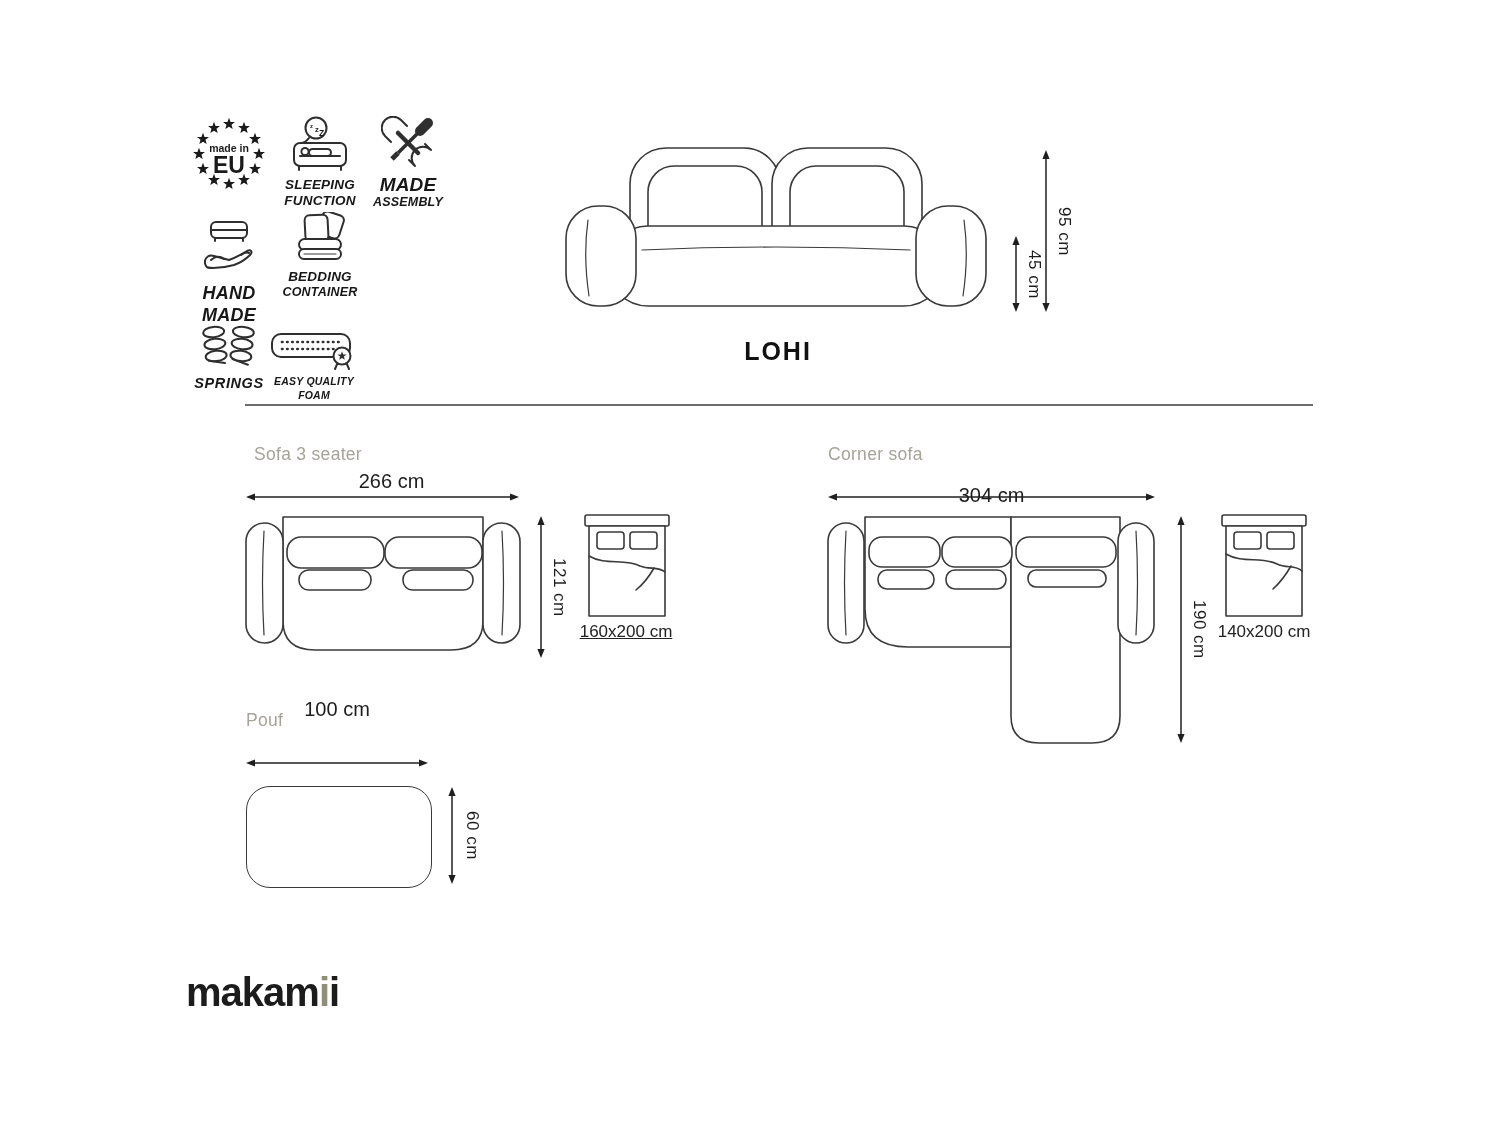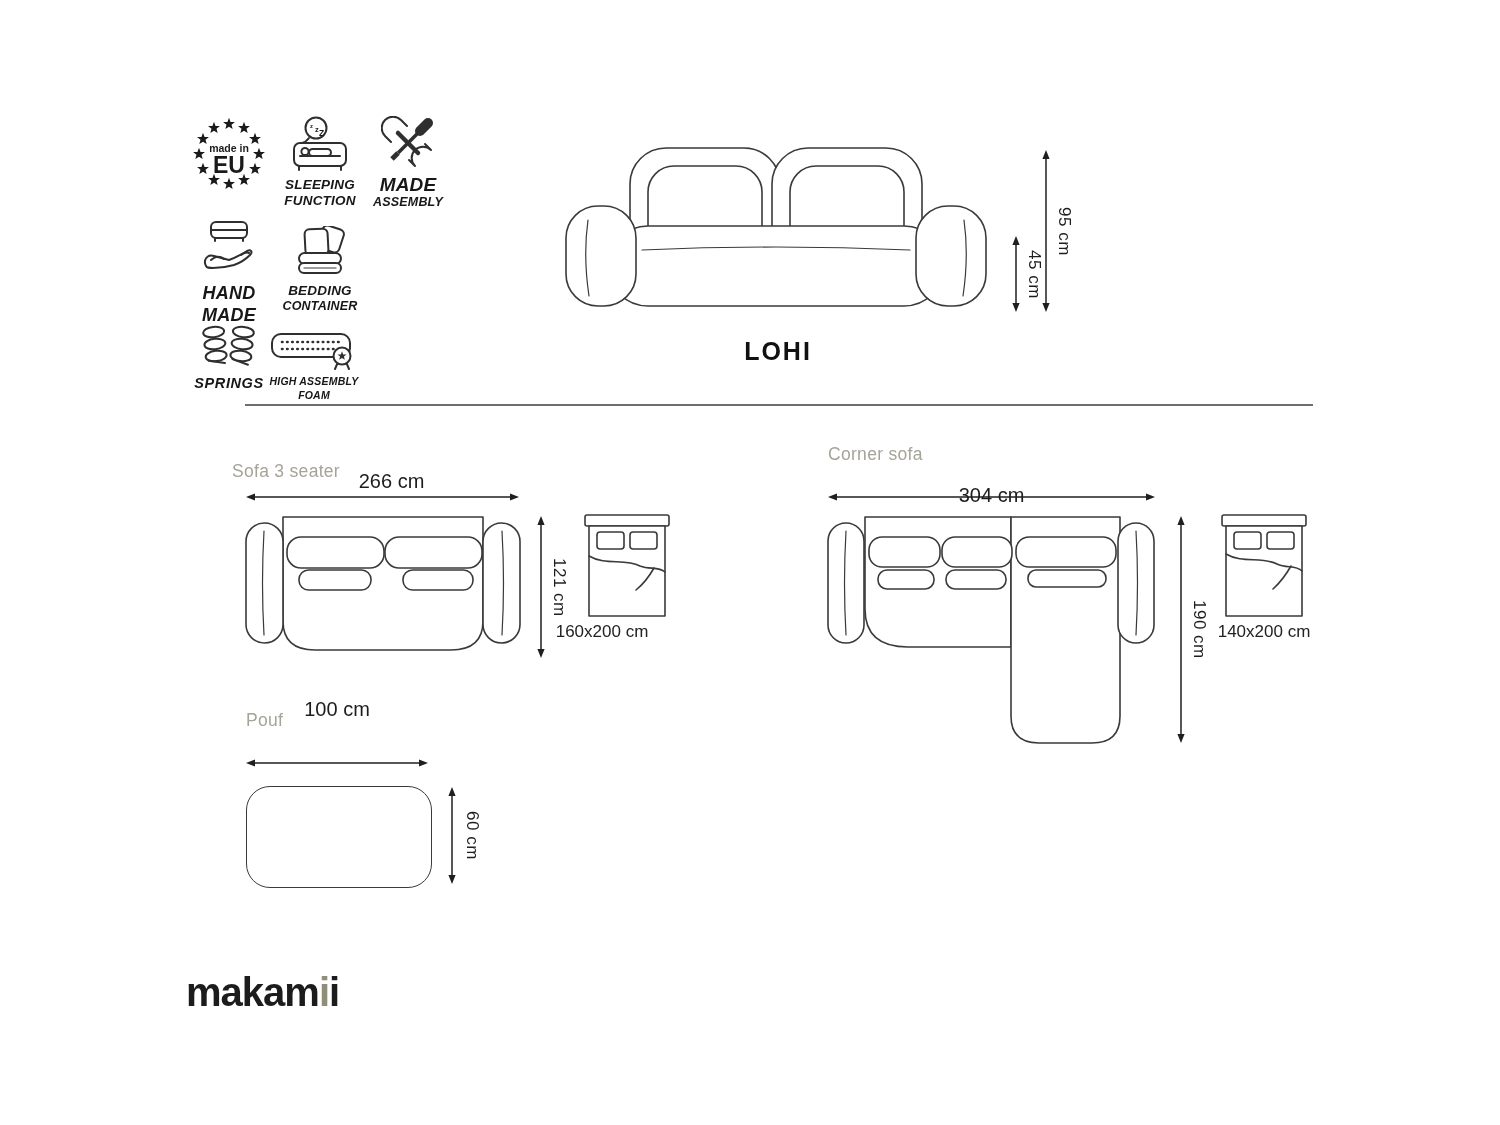--- a/index.html
+++ b/index.html
@@ -119,21 +119,21 @@
       <path d="M7,46 C4,40 8,34 15,36 L30,40 C36,38 43,34 48,31 C52,29 54,32 51,35 C47,39 41,43 35,45 C28,47 20,48 14,48 C10,48 8,48 7,46 Z" class="wfill"></path>
       <path d="M12,40 C16,36 21,36 25,39" class="stroke" stroke-width="1.6"></path>
       <path d="M42,35 C45,33 48,32 50,33" class="stroke" stroke-width="1.6"></path>
     </svg>
     <div class="feat-label lab-hand">
       <span>HAND</span>
       <span class="l2">MADE</span>
     </div>
   </div>
 
-  <div class="feat" style="left:276px;top:226px;width:88px;">
+  <div class="feat" style="left:276px;top:212px;width:88px;">
     <svg width="56" height="52" viewBox="0 0 56 52">
       <rect x="28" y="1" width="22" height="24" rx="5" transform="rotate(18 39 13)" class="wfill"></rect>
       <rect x="13" y="3" width="23" height="26" rx="5" transform="rotate(-3 24 16)" class="wfill"></rect>
       <rect x="7" y="27" width="42" height="11" rx="5.5" class="wfill"></rect>
       <rect x="7" y="37" width="42" height="10" rx="5" class="wfill"></rect>
       <path d="M12,42 H44" class="thin"></path>
     </svg>
     <div class="feat-label">
       <span>BEDDING</span>
       <span class="l2 lab-easy2">CONTAINER</span>
@@ -163,21 +163,21 @@
   <div class="feat" style="left:266px;top:330px;width:96px;">
     <svg width="90" height="40" viewBox="0 0 90 40">
       <rect x="3" y="4" width="78" height="23" rx="9" class="wfill"></rect>
       <line x1="13" y1="12" x2="71" y2="12" stroke="#2f2f2f" stroke-width="2.6" stroke-linecap="round" stroke-dasharray="0.5 4.6"></line>
       <line x1="13" y1="19" x2="71" y2="19" stroke="#2f2f2f" stroke-width="2.6" stroke-linecap="round" stroke-dasharray="0.5 4.6"></line>
       <path d="M69,32 L66,39 M77,32 L80,39" class="stroke"></path>
       <circle cx="73" cy="26" r="8.5" class="wfill"></circle>
       <use href="#star5" transform="translate(73,26) scale(0.95)" fill="#2f2f2f"></use>
     </svg>
     <div class="feat-label lab-small">
-      <span>HIGH ASSEMBLY</span>
+      <span>EASY QUALITY</span>
       <span class="l2">FOAM</span>
     </div>
   </div>
 
   <svg class="abs" style="left:558px;top:134px;" width="436" height="180" viewBox="0 0 436 180">
     <rect x="72" y="14" width="150" height="150" rx="36" class="drawf"></rect>
     <rect x="90" y="32" width="114" height="132" rx="26" class="drawf"></rect>
     <rect x="214" y="14" width="150" height="150" rx="36" class="drawf"></rect>
     <rect x="232" y="32" width="114" height="132" rx="26" class="drawf"></rect>
     <rect x="50" y="92" width="336" height="80" rx="40" class="drawf"></rect>
@@ -199,21 +199,21 @@
     <line x1="6" y1="8" x2="6" y2="154" class="dim-line"></line>
     <polygon points="6,0 2.4,9 9.6,9" class="dim-head"></polygon>
     <polygon points="6,162 2.4,153 9.6,153" class="dim-head"></polygon>
   </svg>
   <div class="vlabel" style="left:1054px;top:150px;height:162px;">95 cm</div>
 
   <div class="product-title" style="left:700px;top:337px;width:156px;">LOHI</div>
 
   <div class="divider" style="left:245px;top:404px;width:1068px;"></div>
 
-  <div class="section-title" style="left:232px;top:444px;margin-top:17px;">Sofa 3 seater</div>
+  <div class="section-title" style="left:254px;top:444px;">Sofa 3 seater</div>
 
   <div class="hlabel" style="left:255px;top:470px;width:273px;">266 cm</div>
   <svg class="abs" style="left:246px;top:491px;" width="273" height="12">
     <line x1="8" y1="6" x2="265" y2="6" class="dim-line"></line>
     <polygon points="0,6 9,2.4 9,9.6" class="dim-head"></polygon>
     <polygon points="273,6 264,2.4 264,9.6" class="dim-head"></polygon>
   </svg>
 
   <svg class="abs" style="left:245px;top:513px;" width="276" height="148" viewBox="0 0 276 148">
     <path d="M38,4 L238,4 L238,108 Q238,137 206,137 L70,137 Q38,137 38,108 Z" class="drawf"></path>
@@ -235,21 +235,21 @@
   <div class="vlabel" style="left:549px;top:516px;height:142px;">121 cm</div>
 
   <svg class="abs" style="left:584px;top:514px;" width="86" height="104" viewBox="0 0 86 104">
     <rect x="1" y="1" width="84" height="11" rx="2" class="drawf"></rect>
     <rect x="5" y="12" width="76" height="90" class="drawf"></rect>
     <rect x="13" y="18" width="27" height="17" rx="3" class="drawf"></rect>
     <rect x="46" y="18" width="27" height="17" rx="3" class="drawf"></rect>
     <path d="M5,42 C22,52 40,44 56,52 C66,56 74,52 81,58" class="draw"></path>
     <path d="M70,54 Q62,68 52,76" class="draw"></path>
   </svg>
-  <div class="bed-label" style="left:532px;top:622px;width:140px;">160x200 cm</div>
+  <div class="bed-label" style="left:556px;top:622px;width:140px;text-decoration:underline;">160x200 cm</div>
 
   <div class="section-title" style="left:828px;top:444px;">Corner sofa</div>
 
   <div class="hlabel" style="left:828px;top:476px;width:327px;margin-top:8px;">304 cm</div>
   <svg class="abs" style="left:828px;top:491px;" width="327" height="12">
     <line x1="8" y1="6" x2="319" y2="6" class="dim-line"></line>
     <polygon points="0,6 9,2.4 9,9.6" class="dim-head"></polygon>
     <polygon points="327,6 318,2.4 318,9.6" class="dim-head"></polygon>
   </svg>
 

